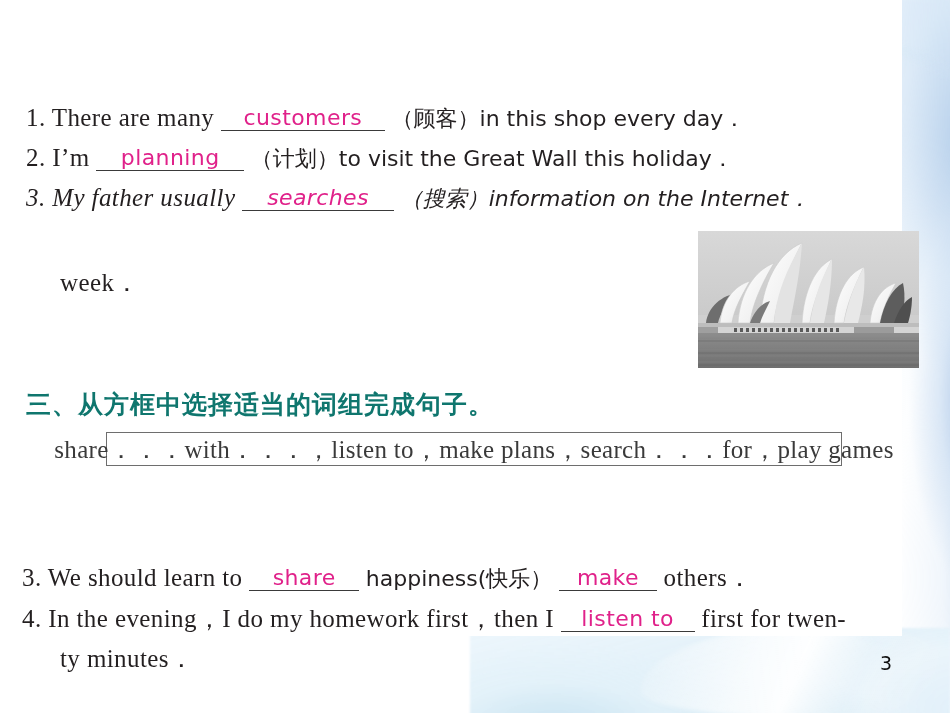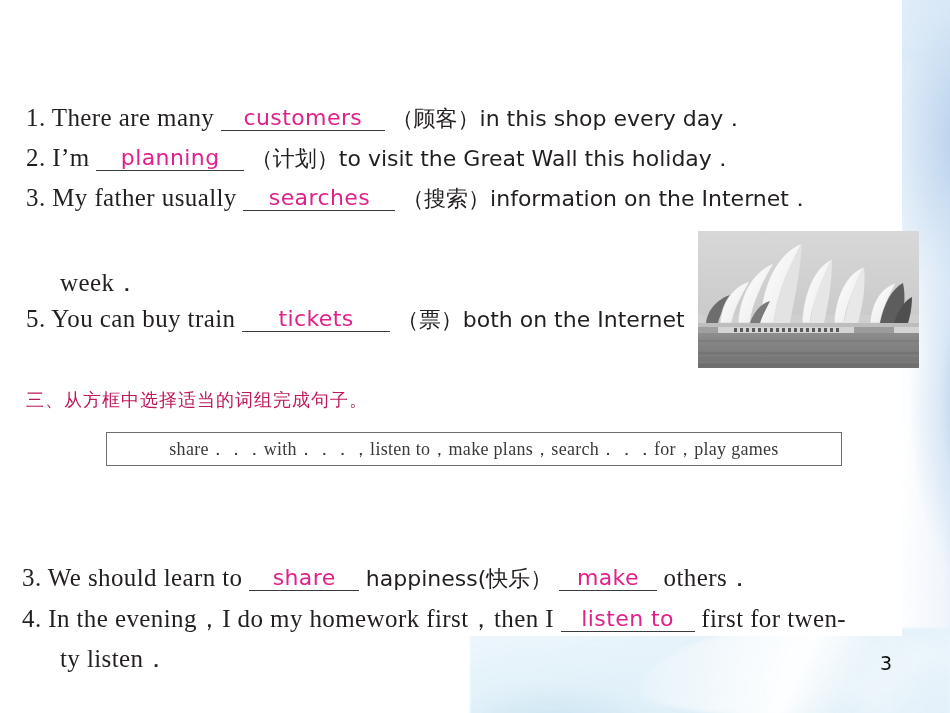--- a/index.html
+++ b/index.html
@@ -130,41 +130,41 @@
     vertical-align: baseline;
     transform: translateY(-1px);
   }
 
   
   .section-head {
     position: absolute;
     left: 26px;
     top: 388px;
     font-family: "DejaVu Sans", sans-serif;
-    font-size: 18px;
-    font-weight: normal;
-    color: #be185d;
+    font-size: 25px;
+    font-weight: bold;
+    color: #0f766e;
     letter-spacing: 1px;
     white-space: nowrap;
   }
 
   
   .wordbox {
     position: absolute;
     left: 106px;
     top: 432px;
     width: 736px;
     height: 34px;
     border: 1px solid #6e6e6e;
     box-sizing: border-box;
     display: flex;
     align-items: center;
     justify-content: center;
     font-family: "Liberation Serif", serif;
-    font-size: 18px;
+    font-size: 25px;
     color: #3a3a3a;
     letter-spacing: 0.3px;
     white-space: nowrap;
     background: #ffffff;
   }
 
   
   .photo {
     position: absolute;
     left: 698px;
@@ -209,37 +209,31 @@
       <span class="cn">（顾客）in this shop every day．</span>
     </div>
 
     <div class="qline" style="left:26px; top:144px;">
       <span class="qnum">2.</span>
       <span>I’m</span>
       <span class="blank" style="min-width:136px;">planning</span>
       <span class="cn">（计划）to visit the Great Wall this holiday．</span>
     </div>
 
-    <div class="qline" style="left:26px; top:184px;">
+    <div class="qline" style="left:26px; top:184px;font-style:italic;">
       <span class="qnum">3.</span>
       <span>My father usually</span>
       <span class="blank" style="min-width:140px;">searches</span>
       <span class="cn">（搜索）information on the Internet．</span>
     </div>
 
     <div class="qline" style="left:60px; top:266px;">
       <span>week．</span>
     </div>
 
-    <div class="qline" style="left:26px; top:305px;">
-      <span class="qnum">5.</span>
-      <span>You can buy train</span>
-      <span class="blank" style="min-width:136px;">tickets</span>
-      <span class="cn">（票）both on the Internet</span>
-    </div>
 
     <div class="section-head">三、从方框中选择适当的词组完成句子。</div>
 
     <div class="wordbox">share．．．with．．．，listen to，make plans，search．．．for，play games</div>
 
 
 
     <div class="qline" style="left:22px; top:561px;">
       <span class="qnum">3.</span>
       <span>We should learn to</span>
@@ -249,21 +243,21 @@
       <span>others．</span>
     </div>
 
     <div class="qline" style="left:22px; top:602px;">
       <span class="qnum">4.</span>
       <span>In the evening，I do my homework first，then I</span>
       <span class="blank" style="min-width:122px;">listen to</span>
       <span>first for twen-</span>
     </div>
     <div class="qline" style="left:60px; top:642px;">
-      <span>ty listen．</span>
+      <span>ty minutes．</span>
     </div>
 
     <div class="photo">
       <svg width="221" height="137" viewBox="0 0 221 137" xmlns="http://www.w3.org/2000/svg">
         <defs>
           <linearGradient id="skyG" x1="0" y1="0" x2="0" y2="1">
             <stop offset="0%" stop-color="#d8d8d8"></stop>
             <stop offset="100%" stop-color="#c2c2c2"></stop>
           </linearGradient>
           <linearGradient id="sailG" x1="0" y1="0" x2="1" y2="1">

